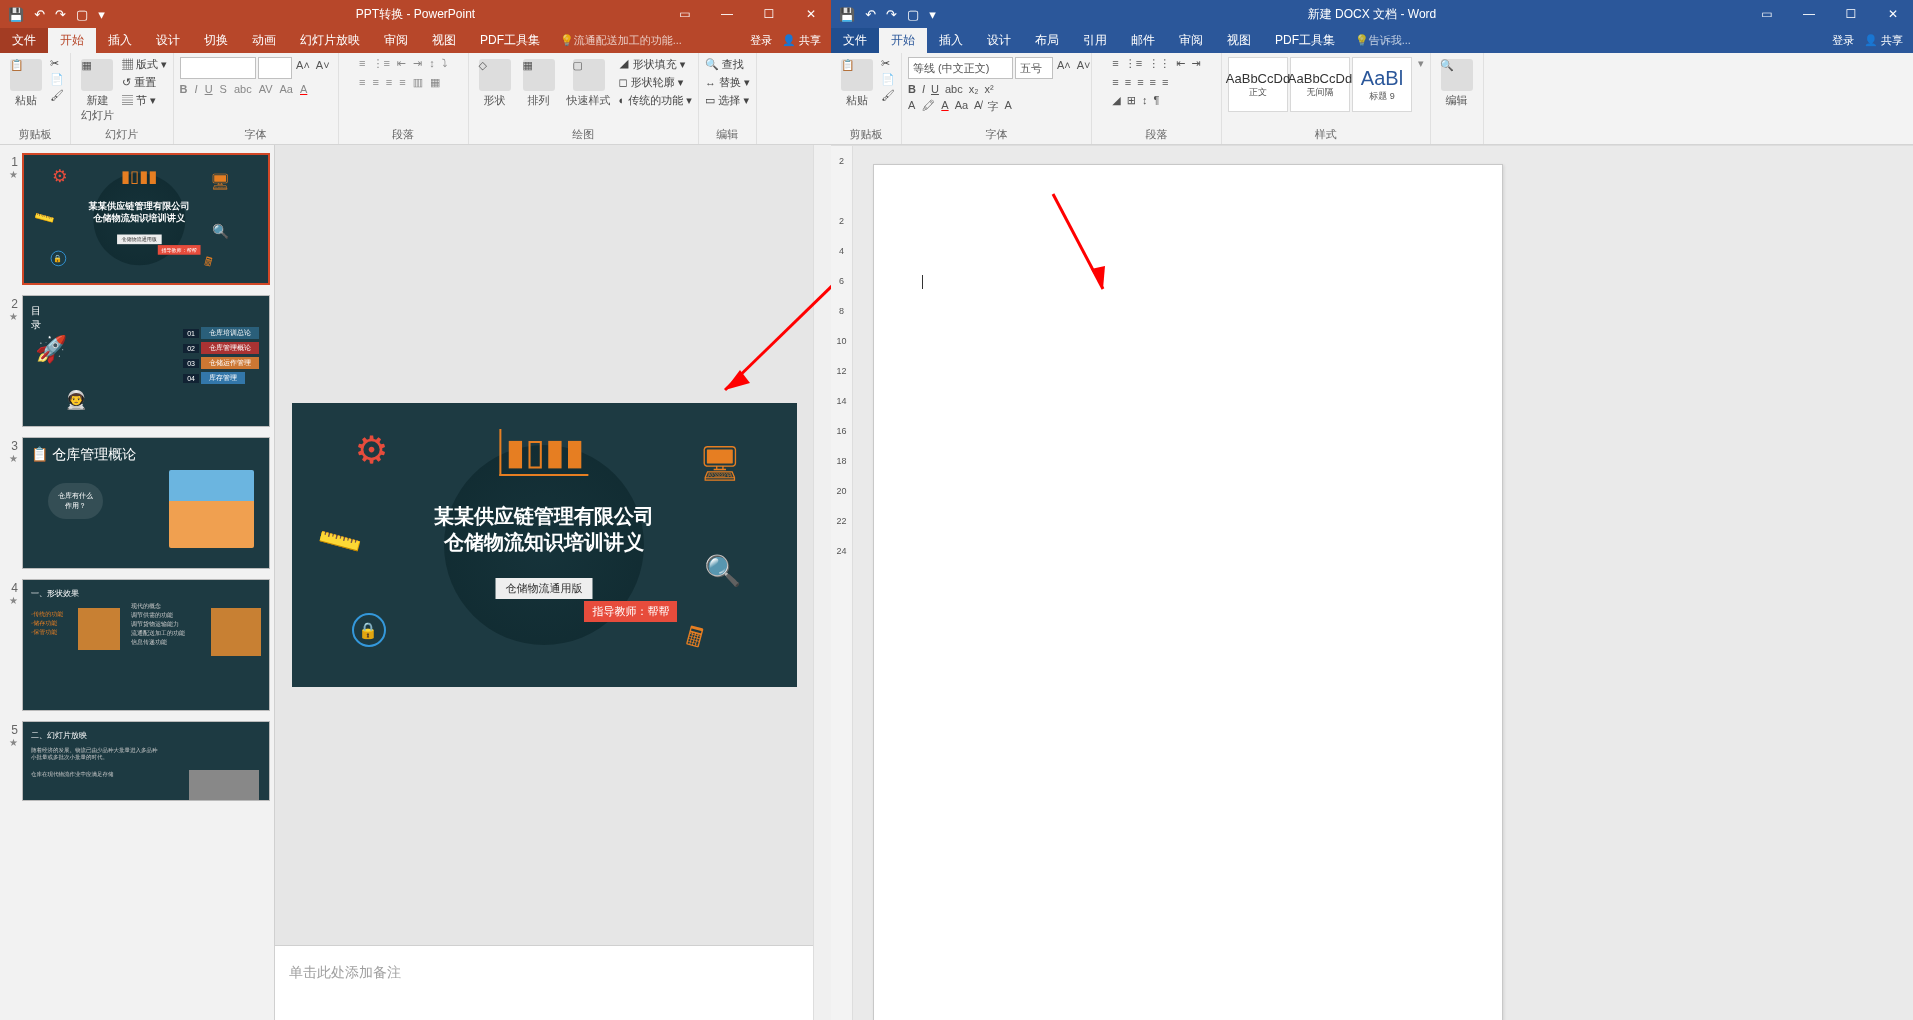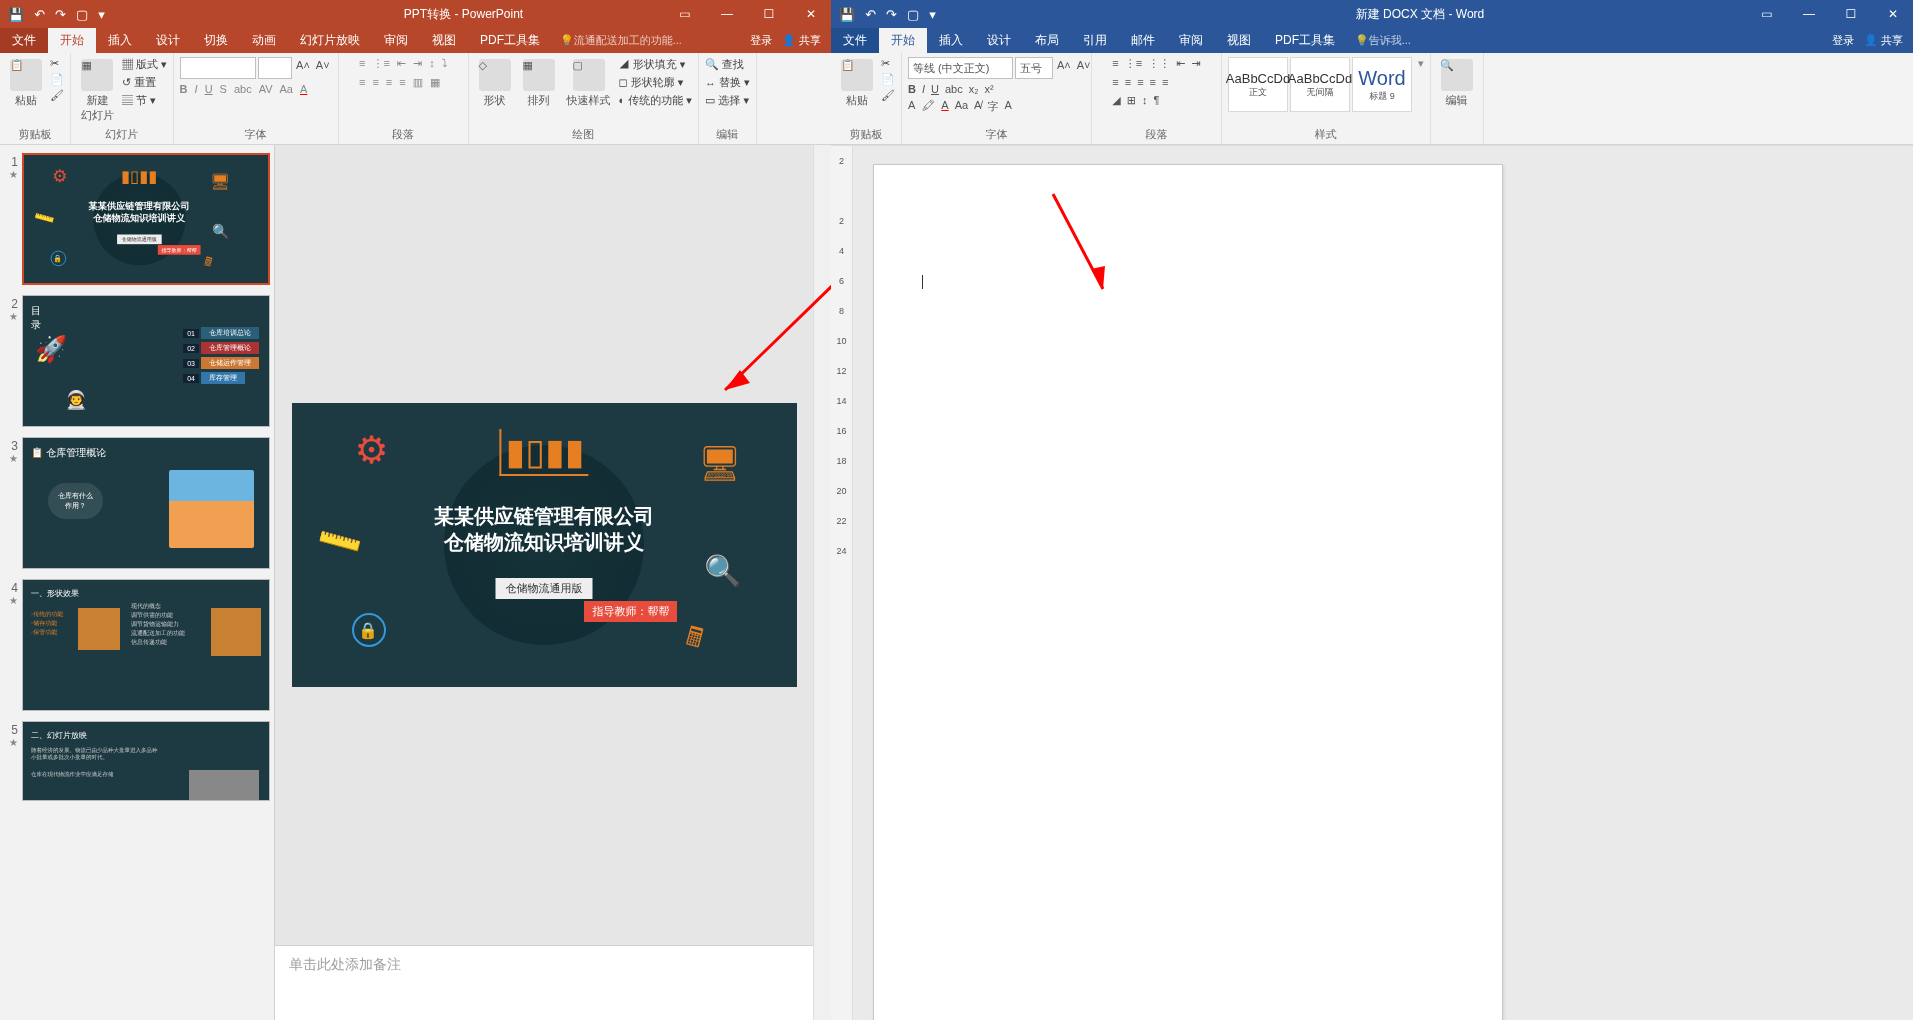--- a/index.html
+++ b/index.html
@@ -5,21 +5,21 @@
 * { margin: 0; padding: 0; box-sizing: border-box; font-family: "Microsoft YaHei", sans-serif; }
 body { width: 1913px; height: 1020px; display: flex; background: #fff; overflow: hidden; }
 .app { display: flex; flex-direction: column; }
 .app-ppt { width: 831px; }
 .app-word { width: 677px; flex: 1; }
 .titlebar { height: 28px; display: flex; align-items: center; color: #fff; font-size: 12px; position: relative; }
 .titlebar-ppt { background: #b7472a; }
 .titlebar-word { background: #2b579a; }
 .qat { display: flex; align-items: center; gap: 10px; padding: 0 8px; }
 .qat span { font-size: 13px; cursor: pointer; }
-.title-text { position: absolute; left: 50%; transform: translateX(-50%); margin-left: 48px; }
+.title-text { position: absolute; left: 50%; transform: translateX(-50%); }
 .winbtns { margin-left: auto; display: flex; gap: 2px; }
 .winbtn { width: 40px; height: 28px; display: flex; align-items: center; justify-content: center; cursor: pointer; }
 .tabs { height: 25px; display: flex; align-items: center; font-size: 12px; position: relative; }
 .tabs-ppt { background: #b7472a; color: #fff; }
 .tabs-word { background: #2b579a; color: #fff; }
 .tab { padding: 0 12px; height: 25px; display: flex; align-items: center; cursor: pointer; }
 .tab.file-ppt { background: #a33c23; }
 .tab.file-word { background: #204e8f; }
 .tab.active-ppt { background: #f3f3f3; color: #b7472a; }
 .tab.active-word { background: #f3f3f3; color: #2b579a; }
@@ -40,21 +40,21 @@
 .ppt-body { flex: 1; display: flex; background: #e6e6e6; overflow: hidden; }
 .thumb-panel { width: 275px; background: #f2f2f2; border-right: 1px solid #d0d0d0; overflow-y: auto; padding: 8px 4px; }
 .thumb-row { display: flex; margin-bottom: 10px; }
 .thumb-num { width: 18px; font-size: 12px; color: #666; text-align: right; padding-right: 4px; padding-top: 2px; }
 .thumb-star { font-size: 10px; color: #888; }
 .thumb-slide { flex: 1; height: 132px; background: #1d3a42; border: 1px solid #bbb; position: relative; overflow: hidden; color: #fff; font-size: 9px; }
 .thumb-slide.active { outline: 2px solid #d24726; outline-offset: -2px; }
 .slide-area { flex: 1; display: flex; flex-direction: column; }
 .main-slide-wrap { flex: 1; display: flex; align-items: center; justify-content: center; position: relative; }
 .main-slide { width: 505px; height: 284px; background: #1d3a42; position: relative; color: #fff; overflow: hidden; }
-.notes { height: 75px; background: #fff; border-top: 1px solid #d0d0d0; padding: 10px 14px; font-size: 14px; color: #a0a0a0; }
+.notes { height: 75px; background: #fff; border-top: 1px solid #d0d0d0; padding: 18px 14px; font-size: 14px; color: #a0a0a0; }
 .word-body { flex: 1; display: flex; flex-direction: column; background: #fff; overflow: hidden; }
 .ruler-h { height: 20px; background: #f3f3f3; border-bottom: 1px solid #ddd; display: flex; align-items: center; font-size: 9px; color: #555; padding-left: 40px; overflow: hidden; position: relative; }
 .ruler-h .tick { position: absolute; }
 .word-page-area { flex: 1; display: flex; background: #eaeaea; position: relative; }
 .ruler-v { width: 22px; background: #f3f3f3; border-right: 1px solid #ddd; display: flex; flex-direction: column; align-items: center; font-size: 9px; color: #555; padding-top: 10px; position: relative; }
 .ruler-v .tick { position: absolute; }
 .word-page { margin: 18px 20px 0 20px; width: 630px; height: 890px; background: #fff; border: 1px solid #c8c8c8; box-shadow: 1px 1px 3px rgba(0,0,0,0.1); position: relative; }
 .arrow { position: absolute; pointer-events: none; }
 .arrow-line { stroke: #ff0000; stroke-width: 3; fill: none; }
 .arrow-head { fill: #ff0000; }
@@ -269,21 +269,21 @@
                   <span class="toc-txt" style="background:#37a">库存管理</span>
                 </div>
               </div>
           </div>
         </div>
       </div>
       <div class="thumb-row">
         <div class="thumb-num">3<div class="thumb-star">★</div></div>
         <div class="thumb-slide">
           <div class="thumb3-content">
-            <div style="font-size:10px;color:#fff">📋 <span>仓库管理概论</span></div>
+            <div style="font-size:14px;color:#fff">📋 <span>仓库管理概论</span></div>
             <div style="position:absolute;left:25px;top:45px;background:rgba(255,255,255,0.1);border-radius:18px;padding:8px 10px;font-size:7px;white-space:pre-line;text-align:center">仓库有什么
 作用？</div>
             <div style="position:absolute;right:15px;top:32px;width:85px;height:78px;background:linear-gradient(#6bb5e0 40%,#f0a050 40%);border-radius:2px"></div>
           </div>
         </div>
       </div>
       <div class="thumb-row">
         <div class="thumb-num">4<div class="thumb-star">★</div></div>
         <div class="thumb-slide">
           <div class="thumb4-content">
@@ -456,21 +456,21 @@
         <div class="style-gallery">
           <div class="style-item">
               <div class="preview">AaBbCcDd</div>
               <div>正文</div>
             </div>
           <div class="style-item">
               <div class="preview">AaBbCcDd</div>
               <div>无间隔</div>
             </div>
           <div class="style-item">
-              <div class="preview" style="font-size:20px;color:#2b579a">Word</div>
+              <div class="preview" style="font-size:20px;color:#2b579a">AaBl</div>
               <div>标题 9</div>
             </div>
         </div>
         <div style="display:flex;flex-direction:column;justify-content:center;padding-left:2px;color:#888">
             <span>▾</span>
           </div>
       </div>
       <div class="label">样式</div>
     </div>
     <div class="rgroup">

